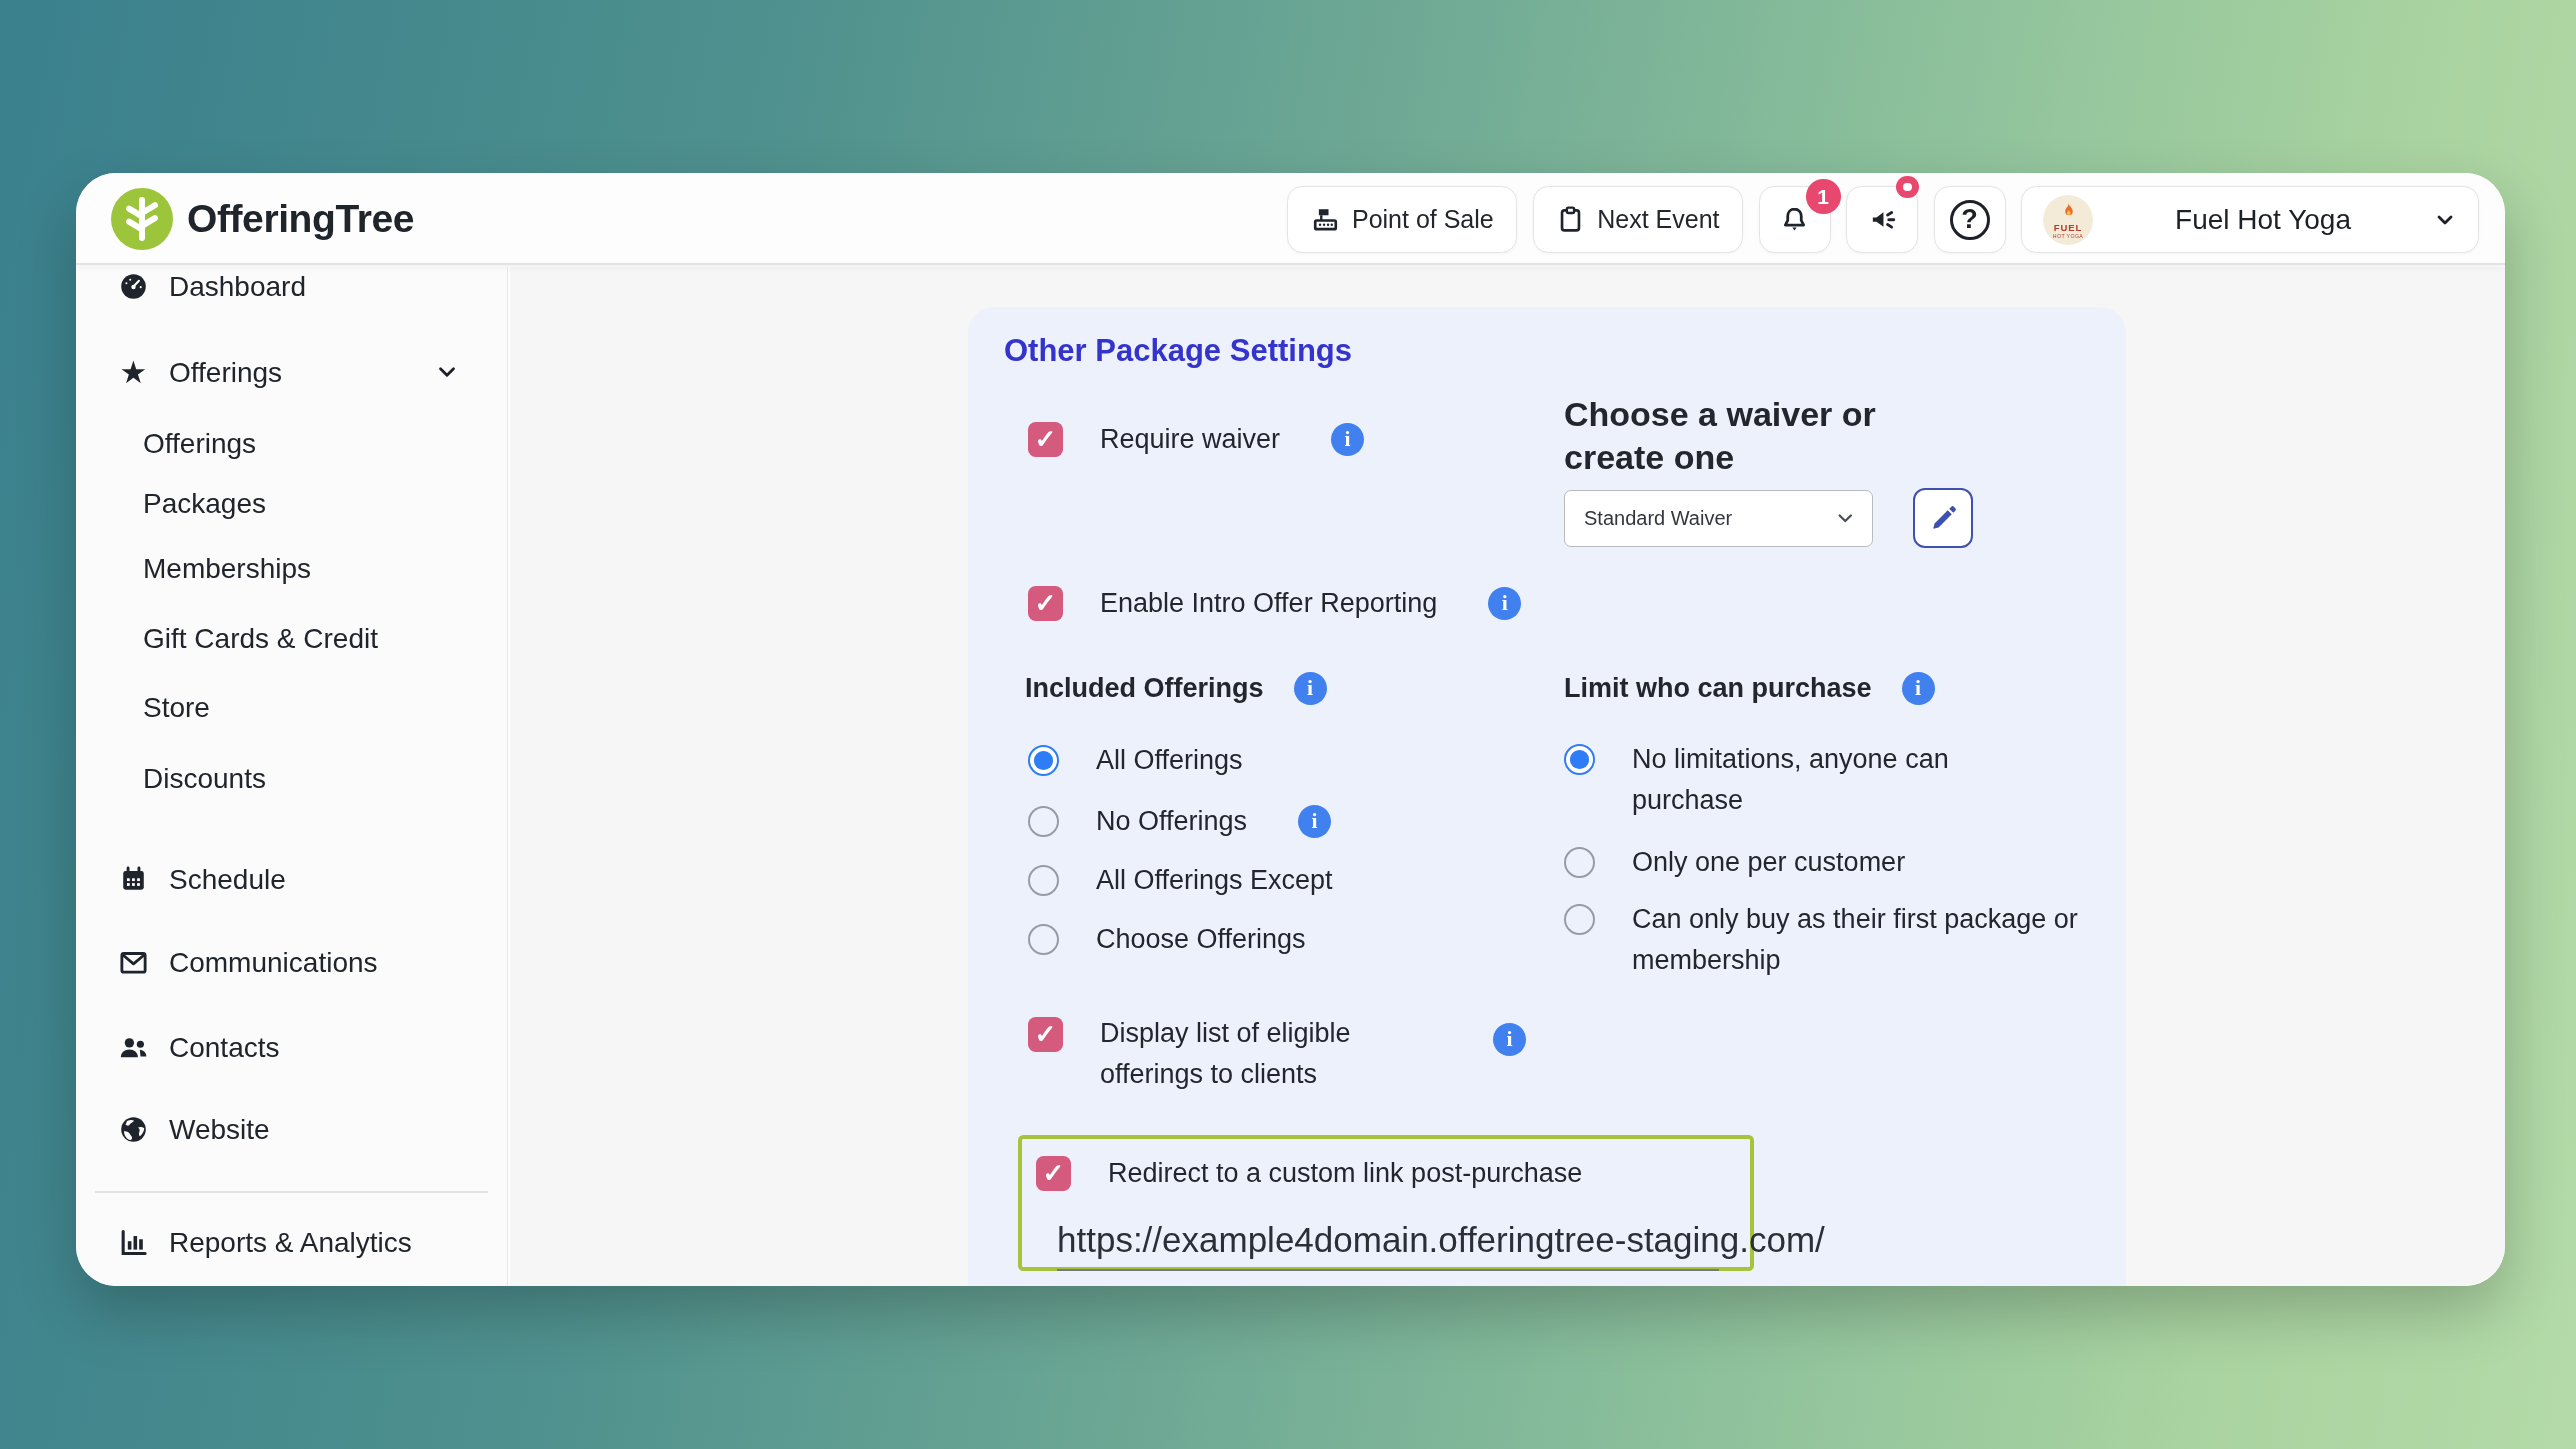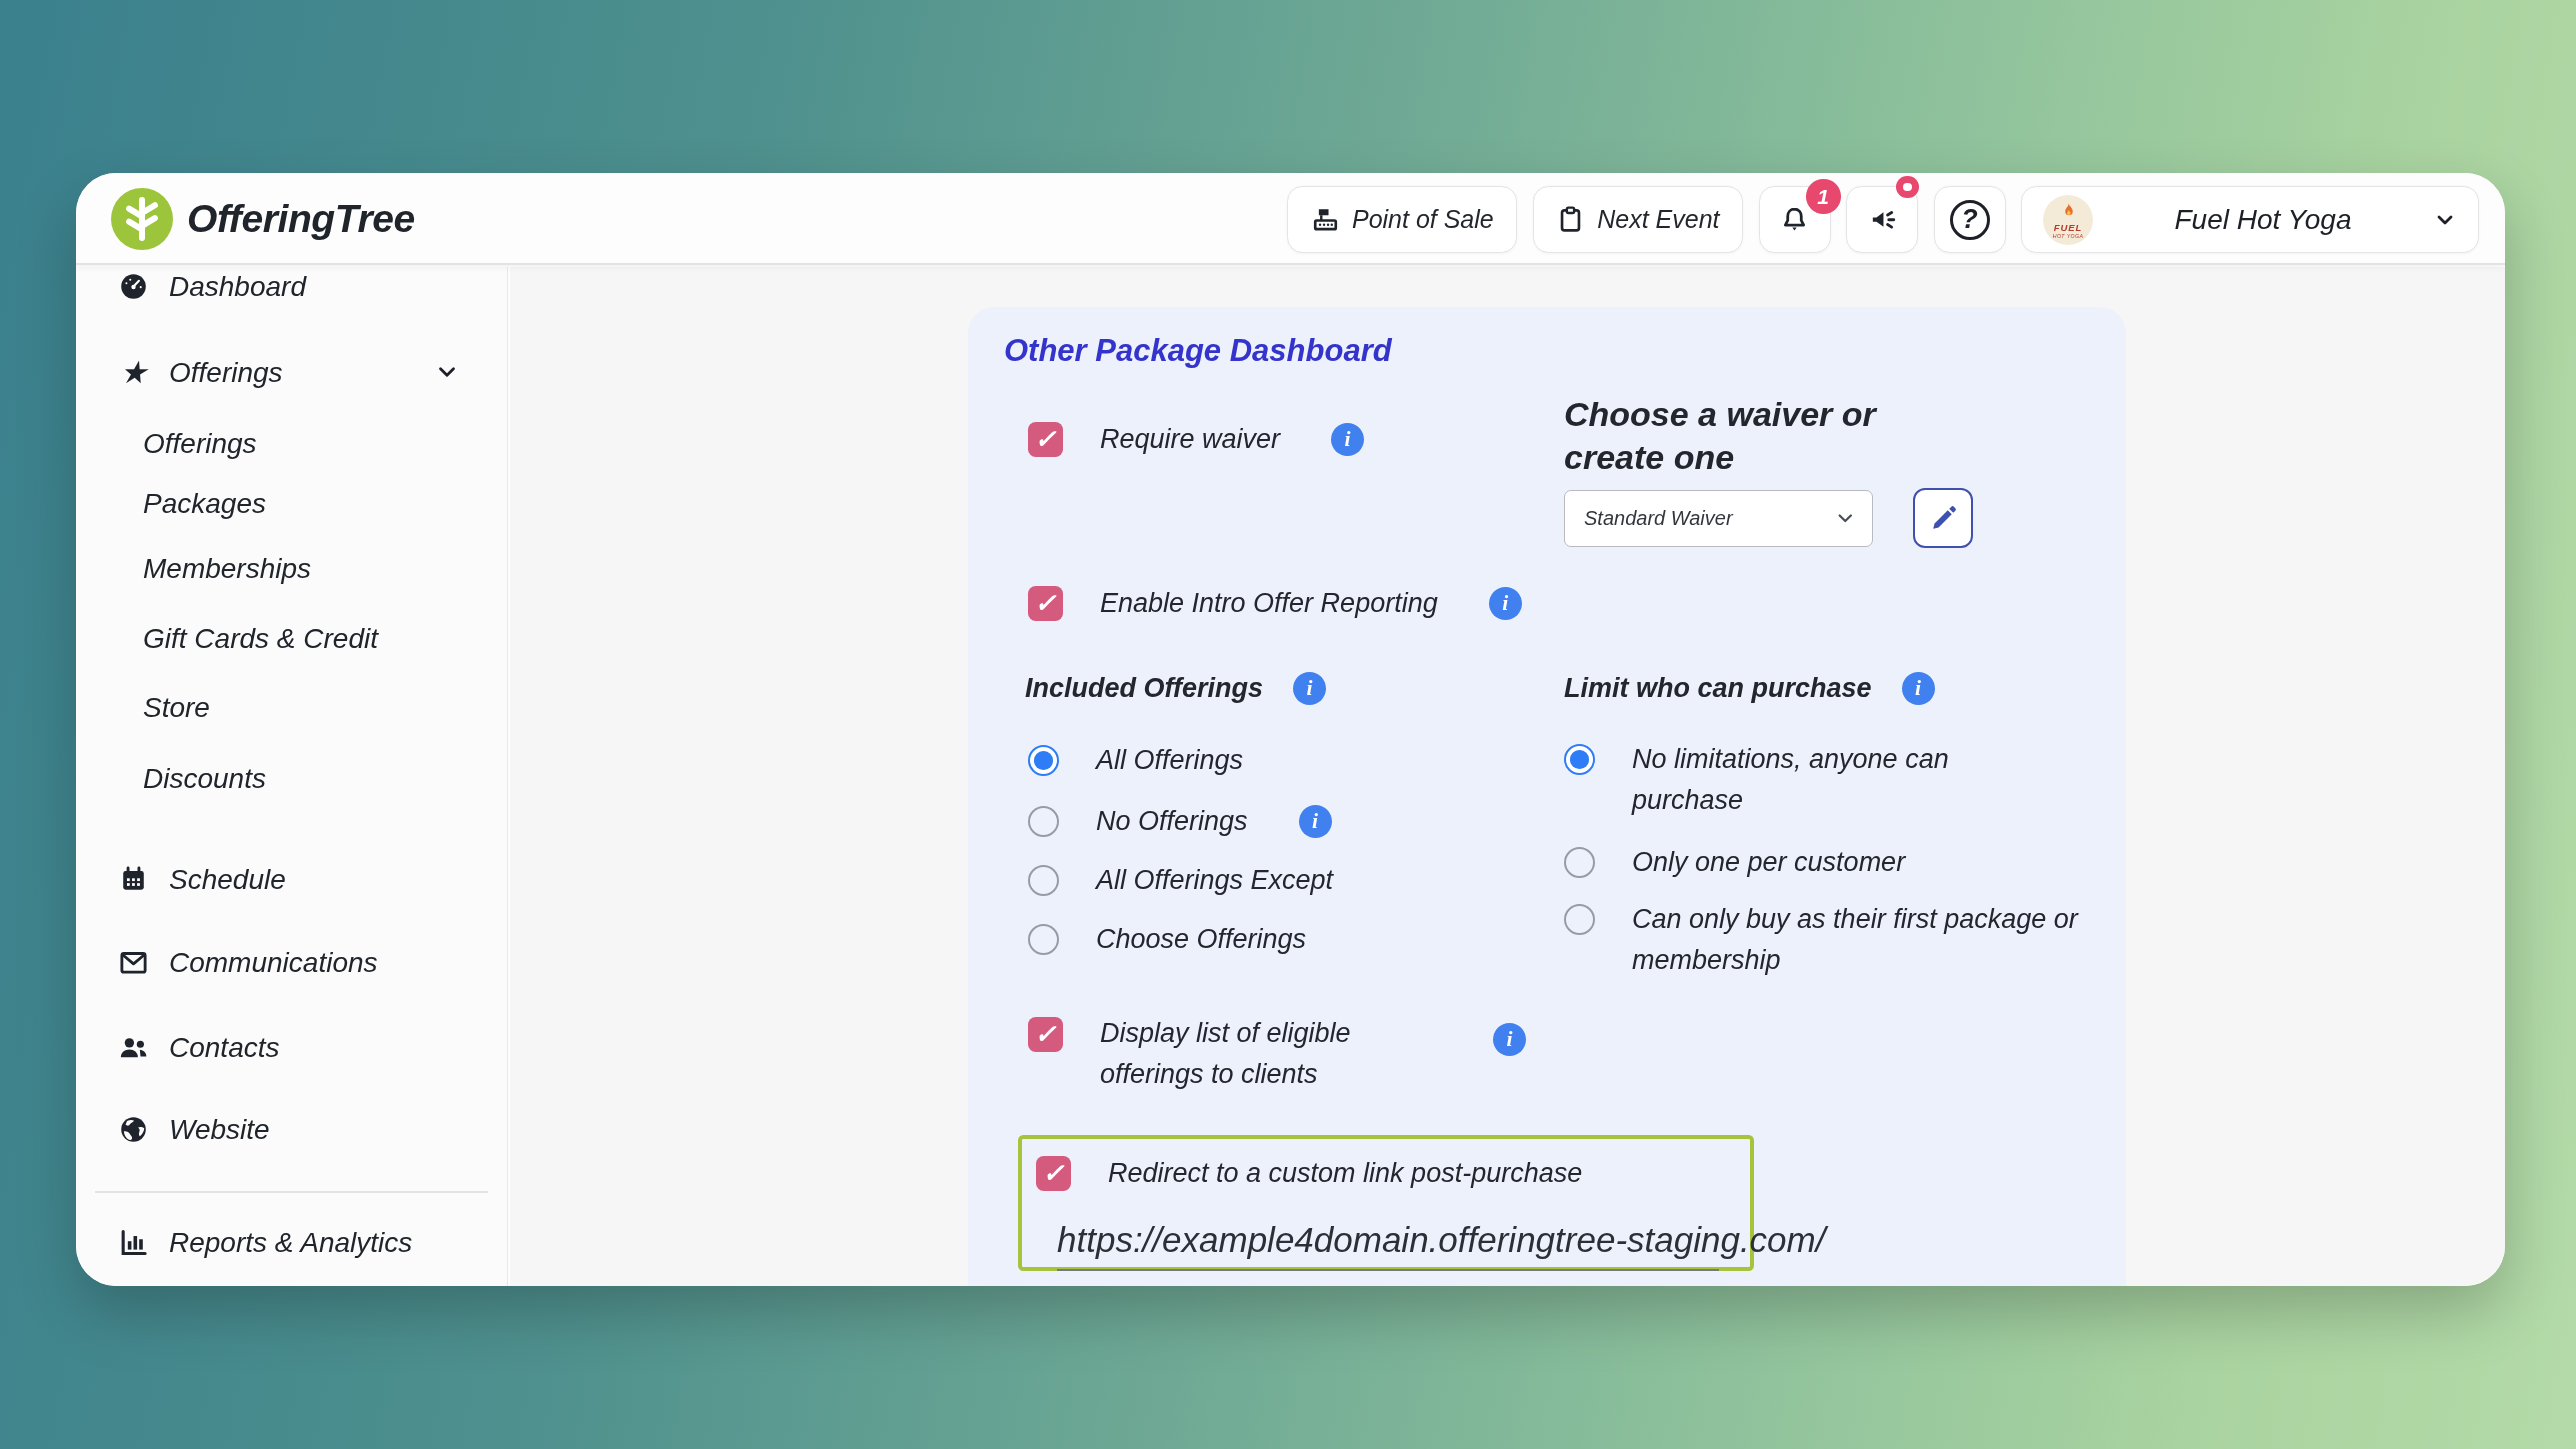--- a/index.html
+++ b/index.html
@@ -4,21 +4,21 @@
 <style>
   * { margin:0; padding:0; box-sizing:border-box; }
   html,body { width:2576px; height:1450px; }
   body { font-family:"Liberation Sans", sans-serif; overflow:hidden; }
 
   .stage { position:relative; width:2576px; height:1450px;
     background:linear-gradient(100deg,#3a808d 0%,#4f918e 28%,#6fa995 50%,#8fc29c 70%,#a9d3a0 86%,#b3daa8 100%); }
 
   .card { position:absolute; left:76px; top:173px; width:2429px; height:1113px;
     background:#fdfdfd; border-radius:40px; overflow:hidden;
-    box-shadow:0 26px 60px rgba(0,0,0,.22);font-style:italic; }
+    box-shadow:0 26px 60px rgba(0,0,0,.22); }
 
   
   .hdr { position:absolute; left:0; top:0; right:0; height:92px; background:#fdfdfd;
     border-bottom:2.6px solid #e3e3e6; box-shadow:0 2.6px 7px rgba(0,0,0,.05); z-index:6; }
   .brand { position:absolute; left:35px; top:14px; height:64px; display:flex; align-items:center; gap:14px; }
   .logo-svg { width:62px; height:62px; display:block; }
   .brand-name { font-size:39px; font-weight:bold; color:#20242b; letter-spacing:-0.4px; }
 
   .hdr-right { position:absolute; right:26px; top:13px; height:67px; display:flex; gap:15.5px; align-items:center; }
   .hbtn { height:67px; background:#fff; border:1.7px solid #e4e4e7; border-radius:15.5px;
@@ -291,21 +291,21 @@
             <rect x="16.4" y="9.5" width="2.8" height="8" fill="#1f242c"></rect>
           </svg>
         </span>
         <span class="lbl">Reports &amp; Analytics</span>
       </div>
     </div>
 
     <div class="content">
       <div class="panel">
 
-        <div class="p-title">Other Package Dashboard</div>
+        <div class="p-title">Other Package Settings</div>
 
         <div class="row" style="left:60px; top:112px;">
           <span class="checkbox"></span>
           <span class="lbl">Require waiver</span>
           <span class="info">i</span>
         </div>
 
         <div class="choose-heading">Choose a waiver or create one</div>
         <div class="select">
           <span>Standard Waiver</span>

